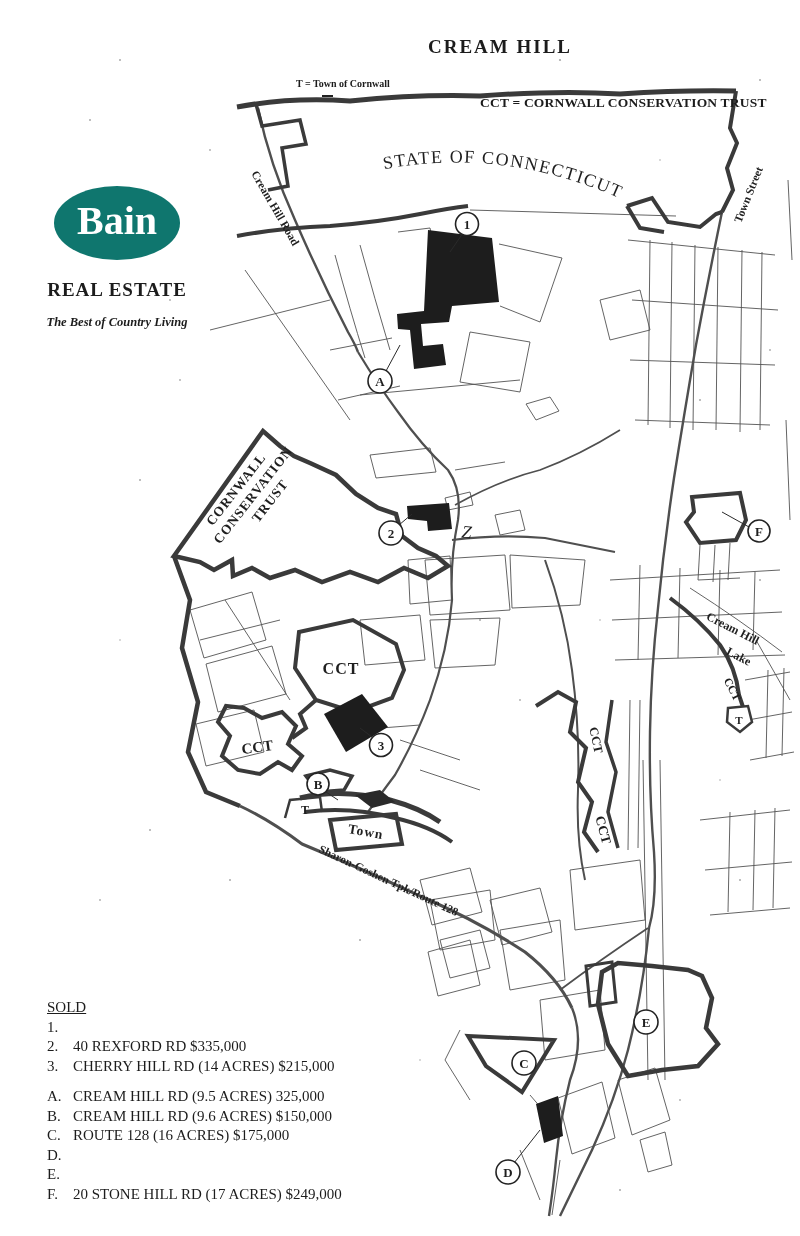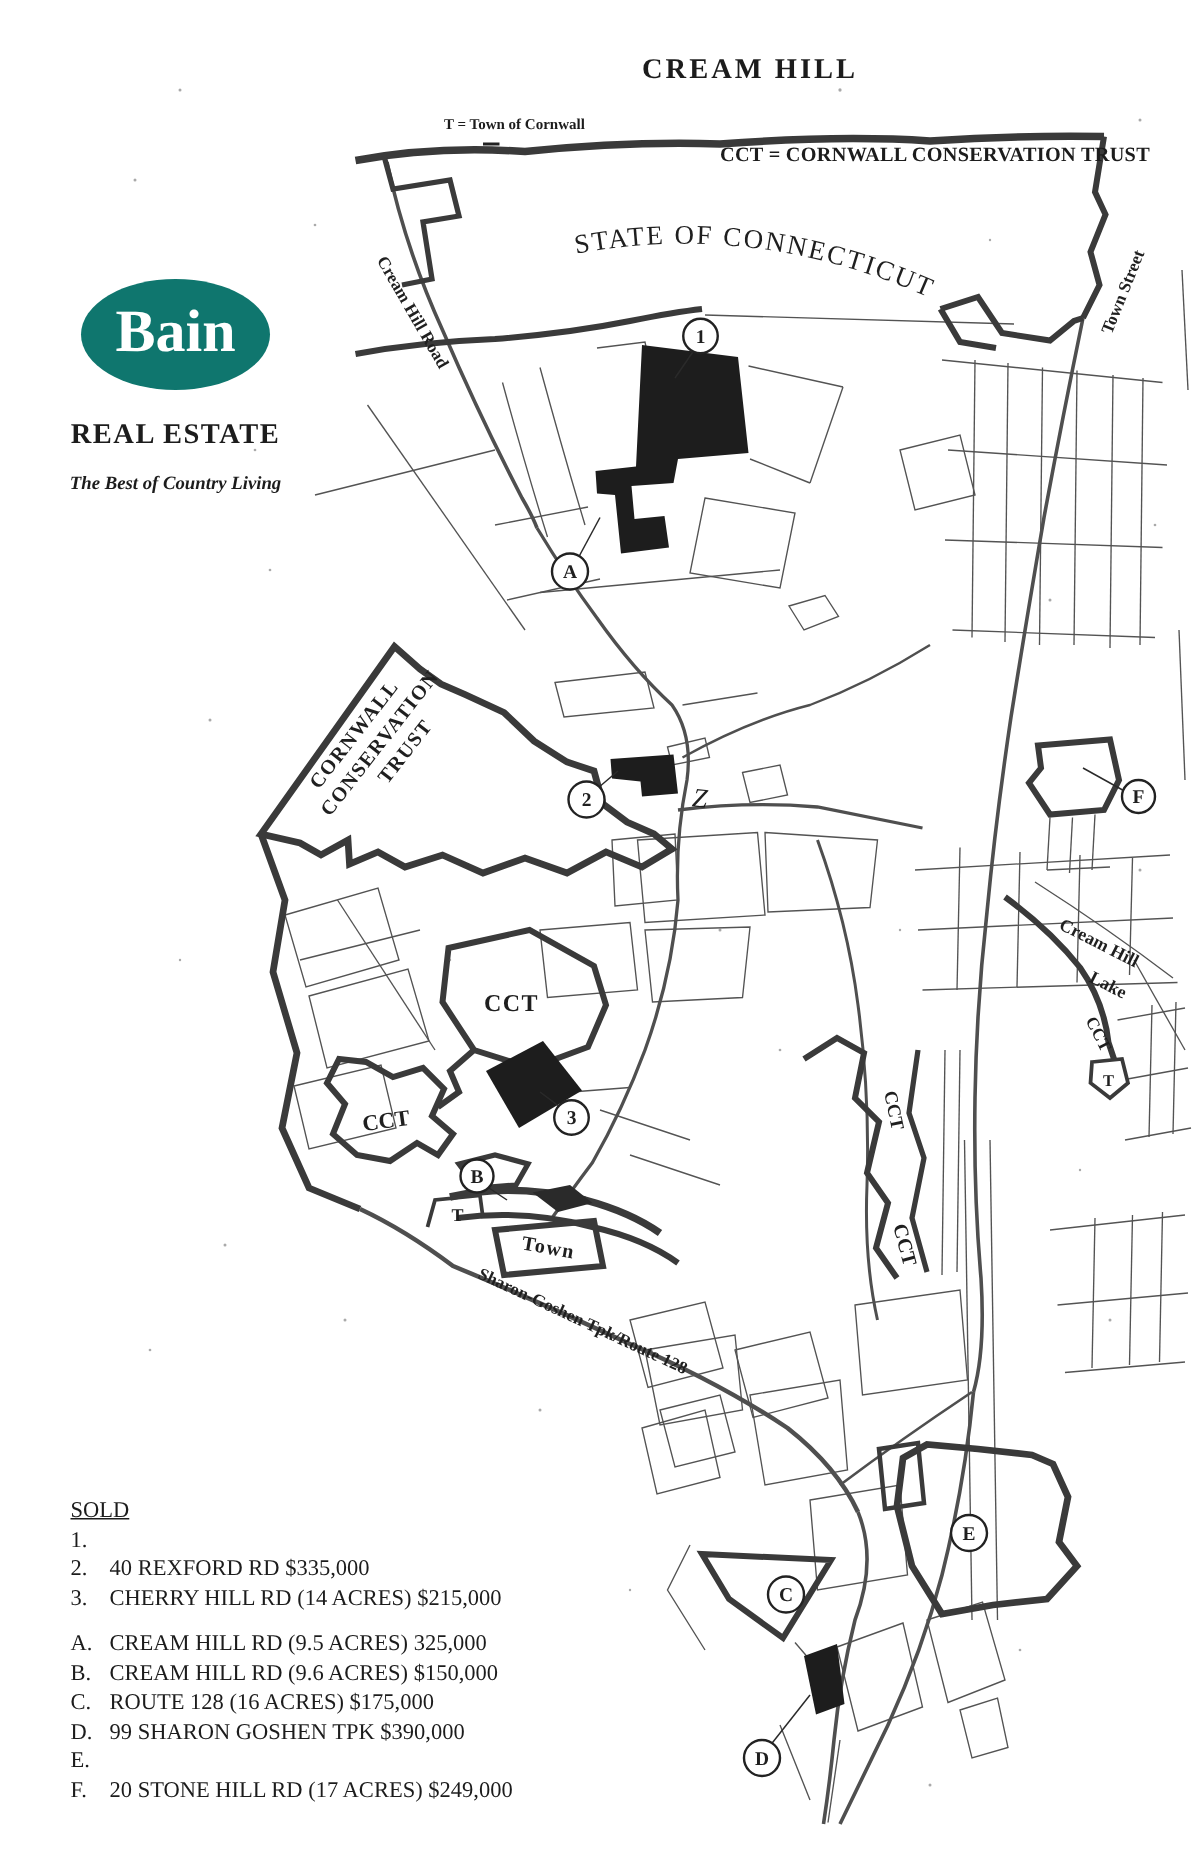--- a/index.html
+++ b/index.html
@@ -337,21 +337,20 @@
       <div class="list-row">
         <span class="k">B.</span>
         <span>CREAM HILL RD (9.6 ACRES) $150,000</span>
       </div>
       <div class="list-row">
         <span class="k">C.</span>
         <span>ROUTE 128 (16 ACRES) $175,000</span>
       </div>
       <div class="list-row">
         <span class="k">D.</span>
-        <span>99 SHARON GOSHEN TPK $390,000</span>
       </div>
       <div class="list-row">
         <span class="k">E.</span>
       </div>
       <div class="list-row">
         <span class="k">F.</span>
         <span>20 STONE HILL RD (17 ACRES) $249,000</span>
       </div>
     </div>
   </div>

